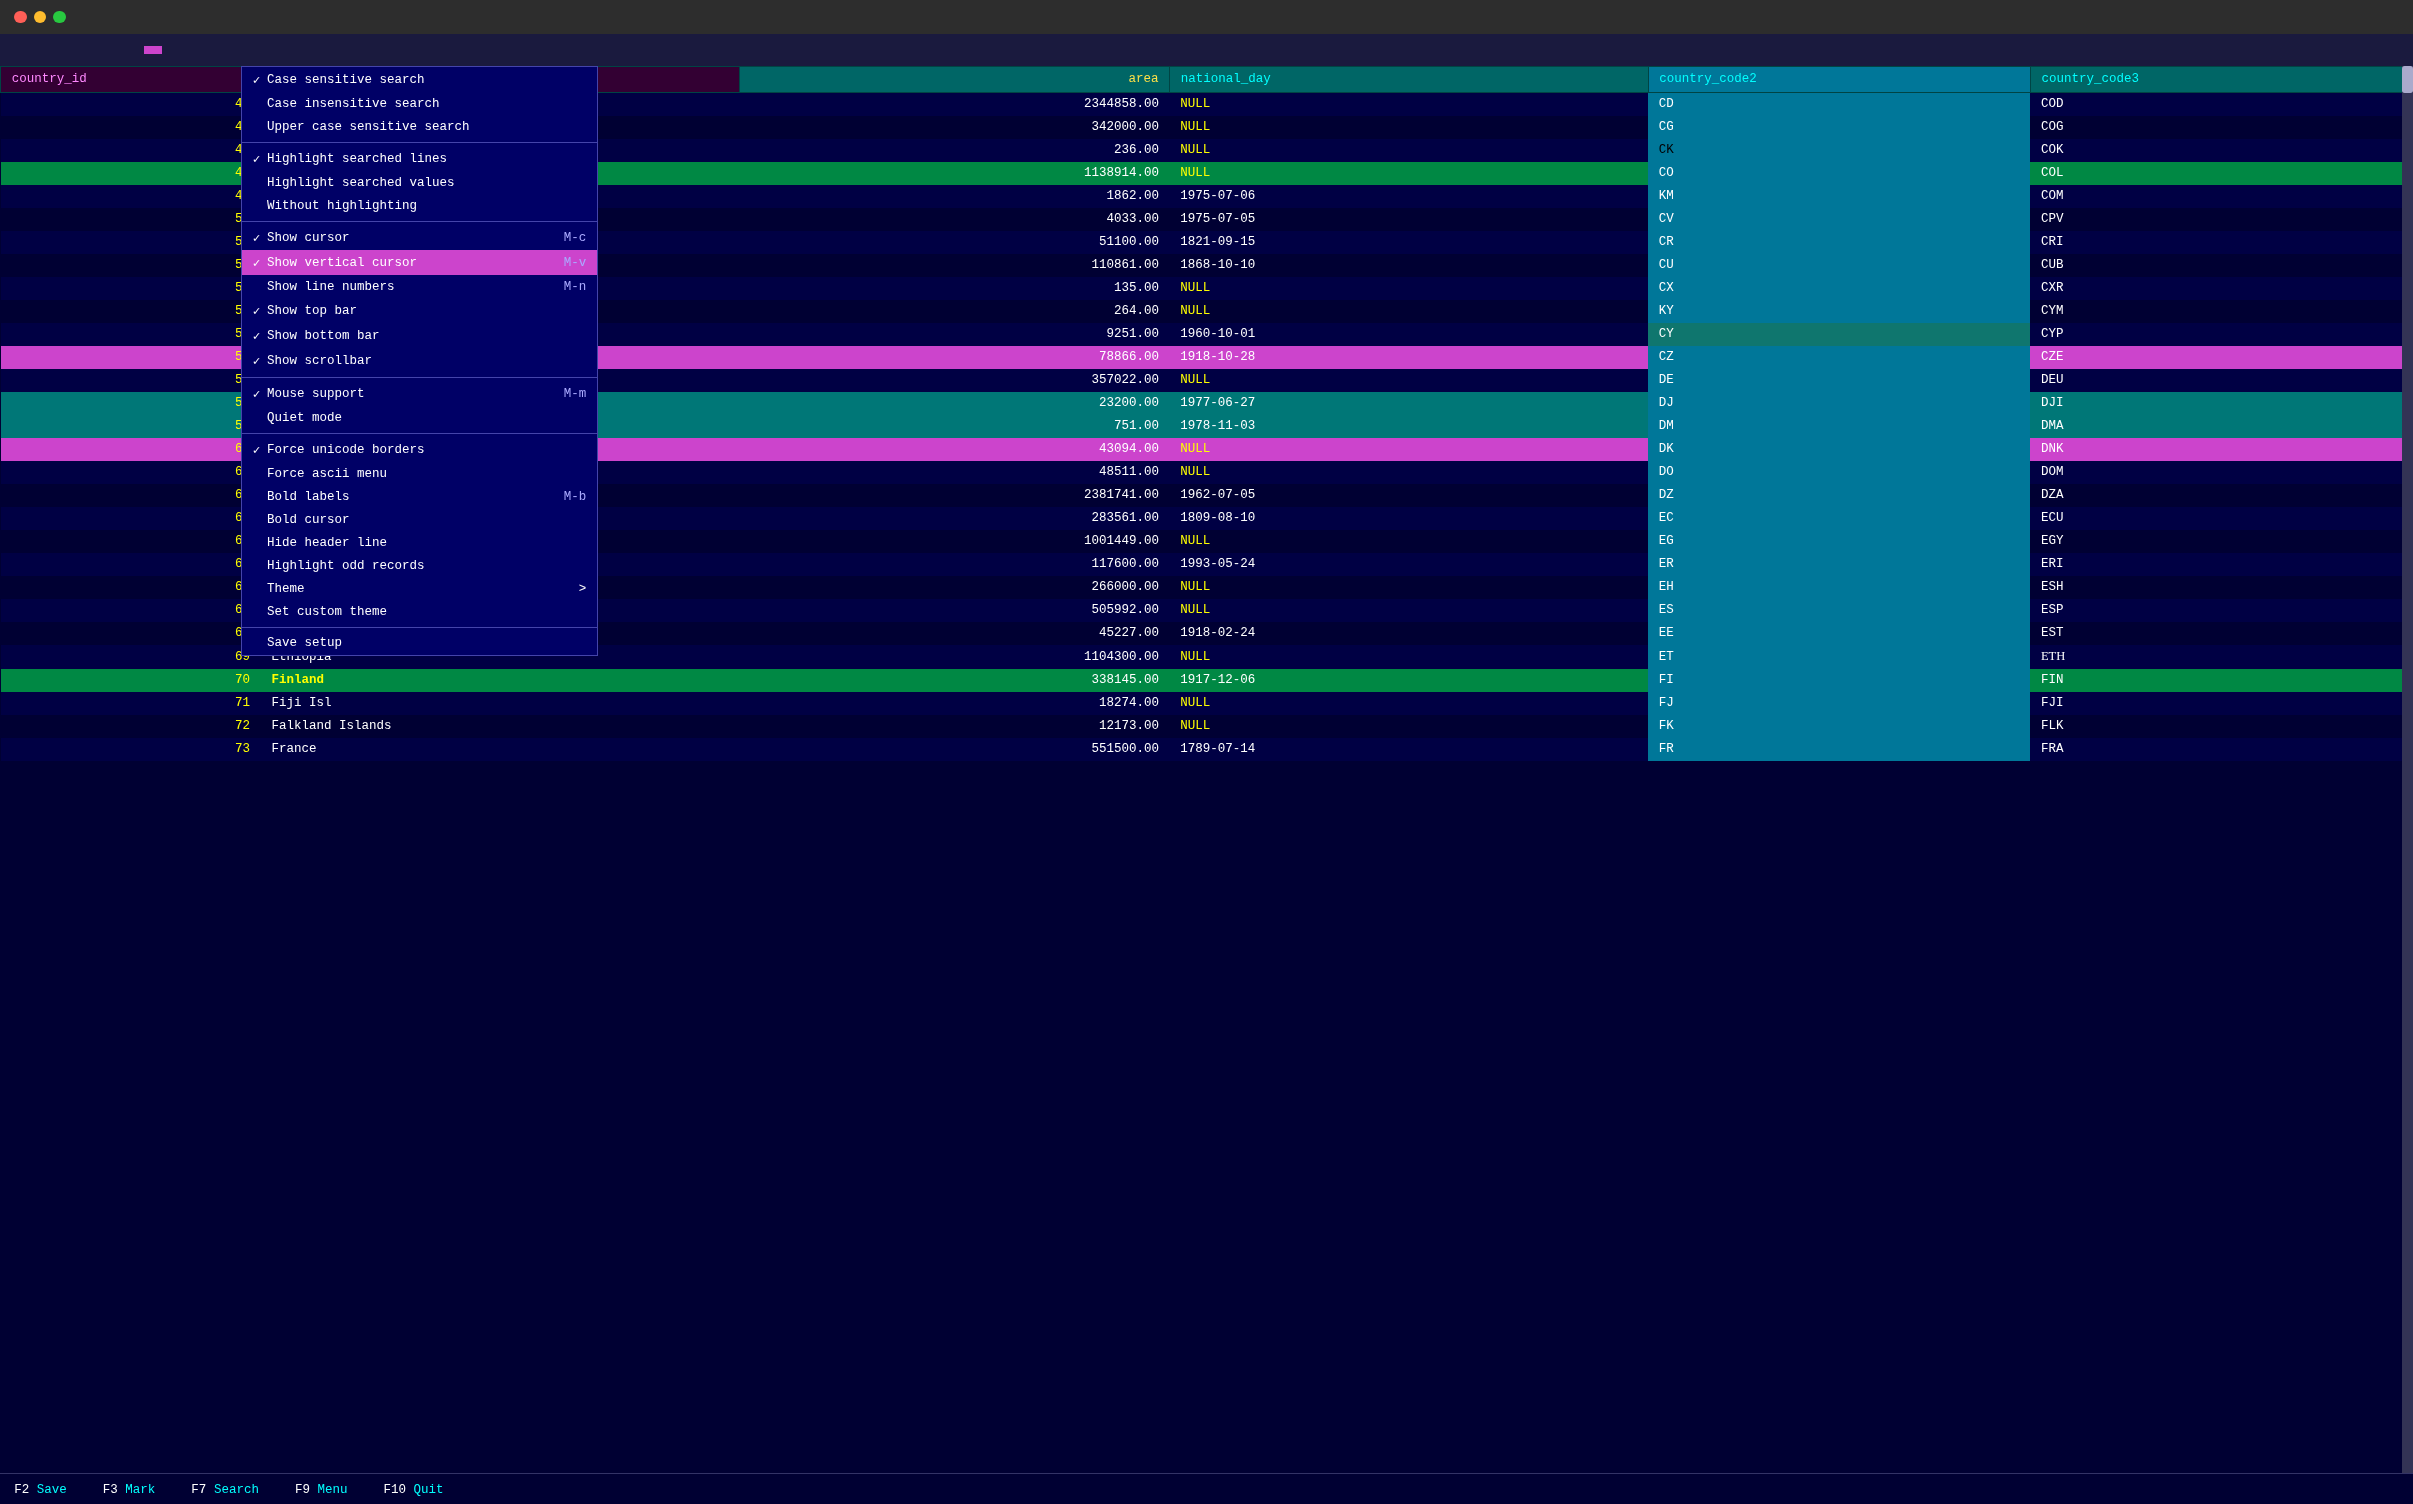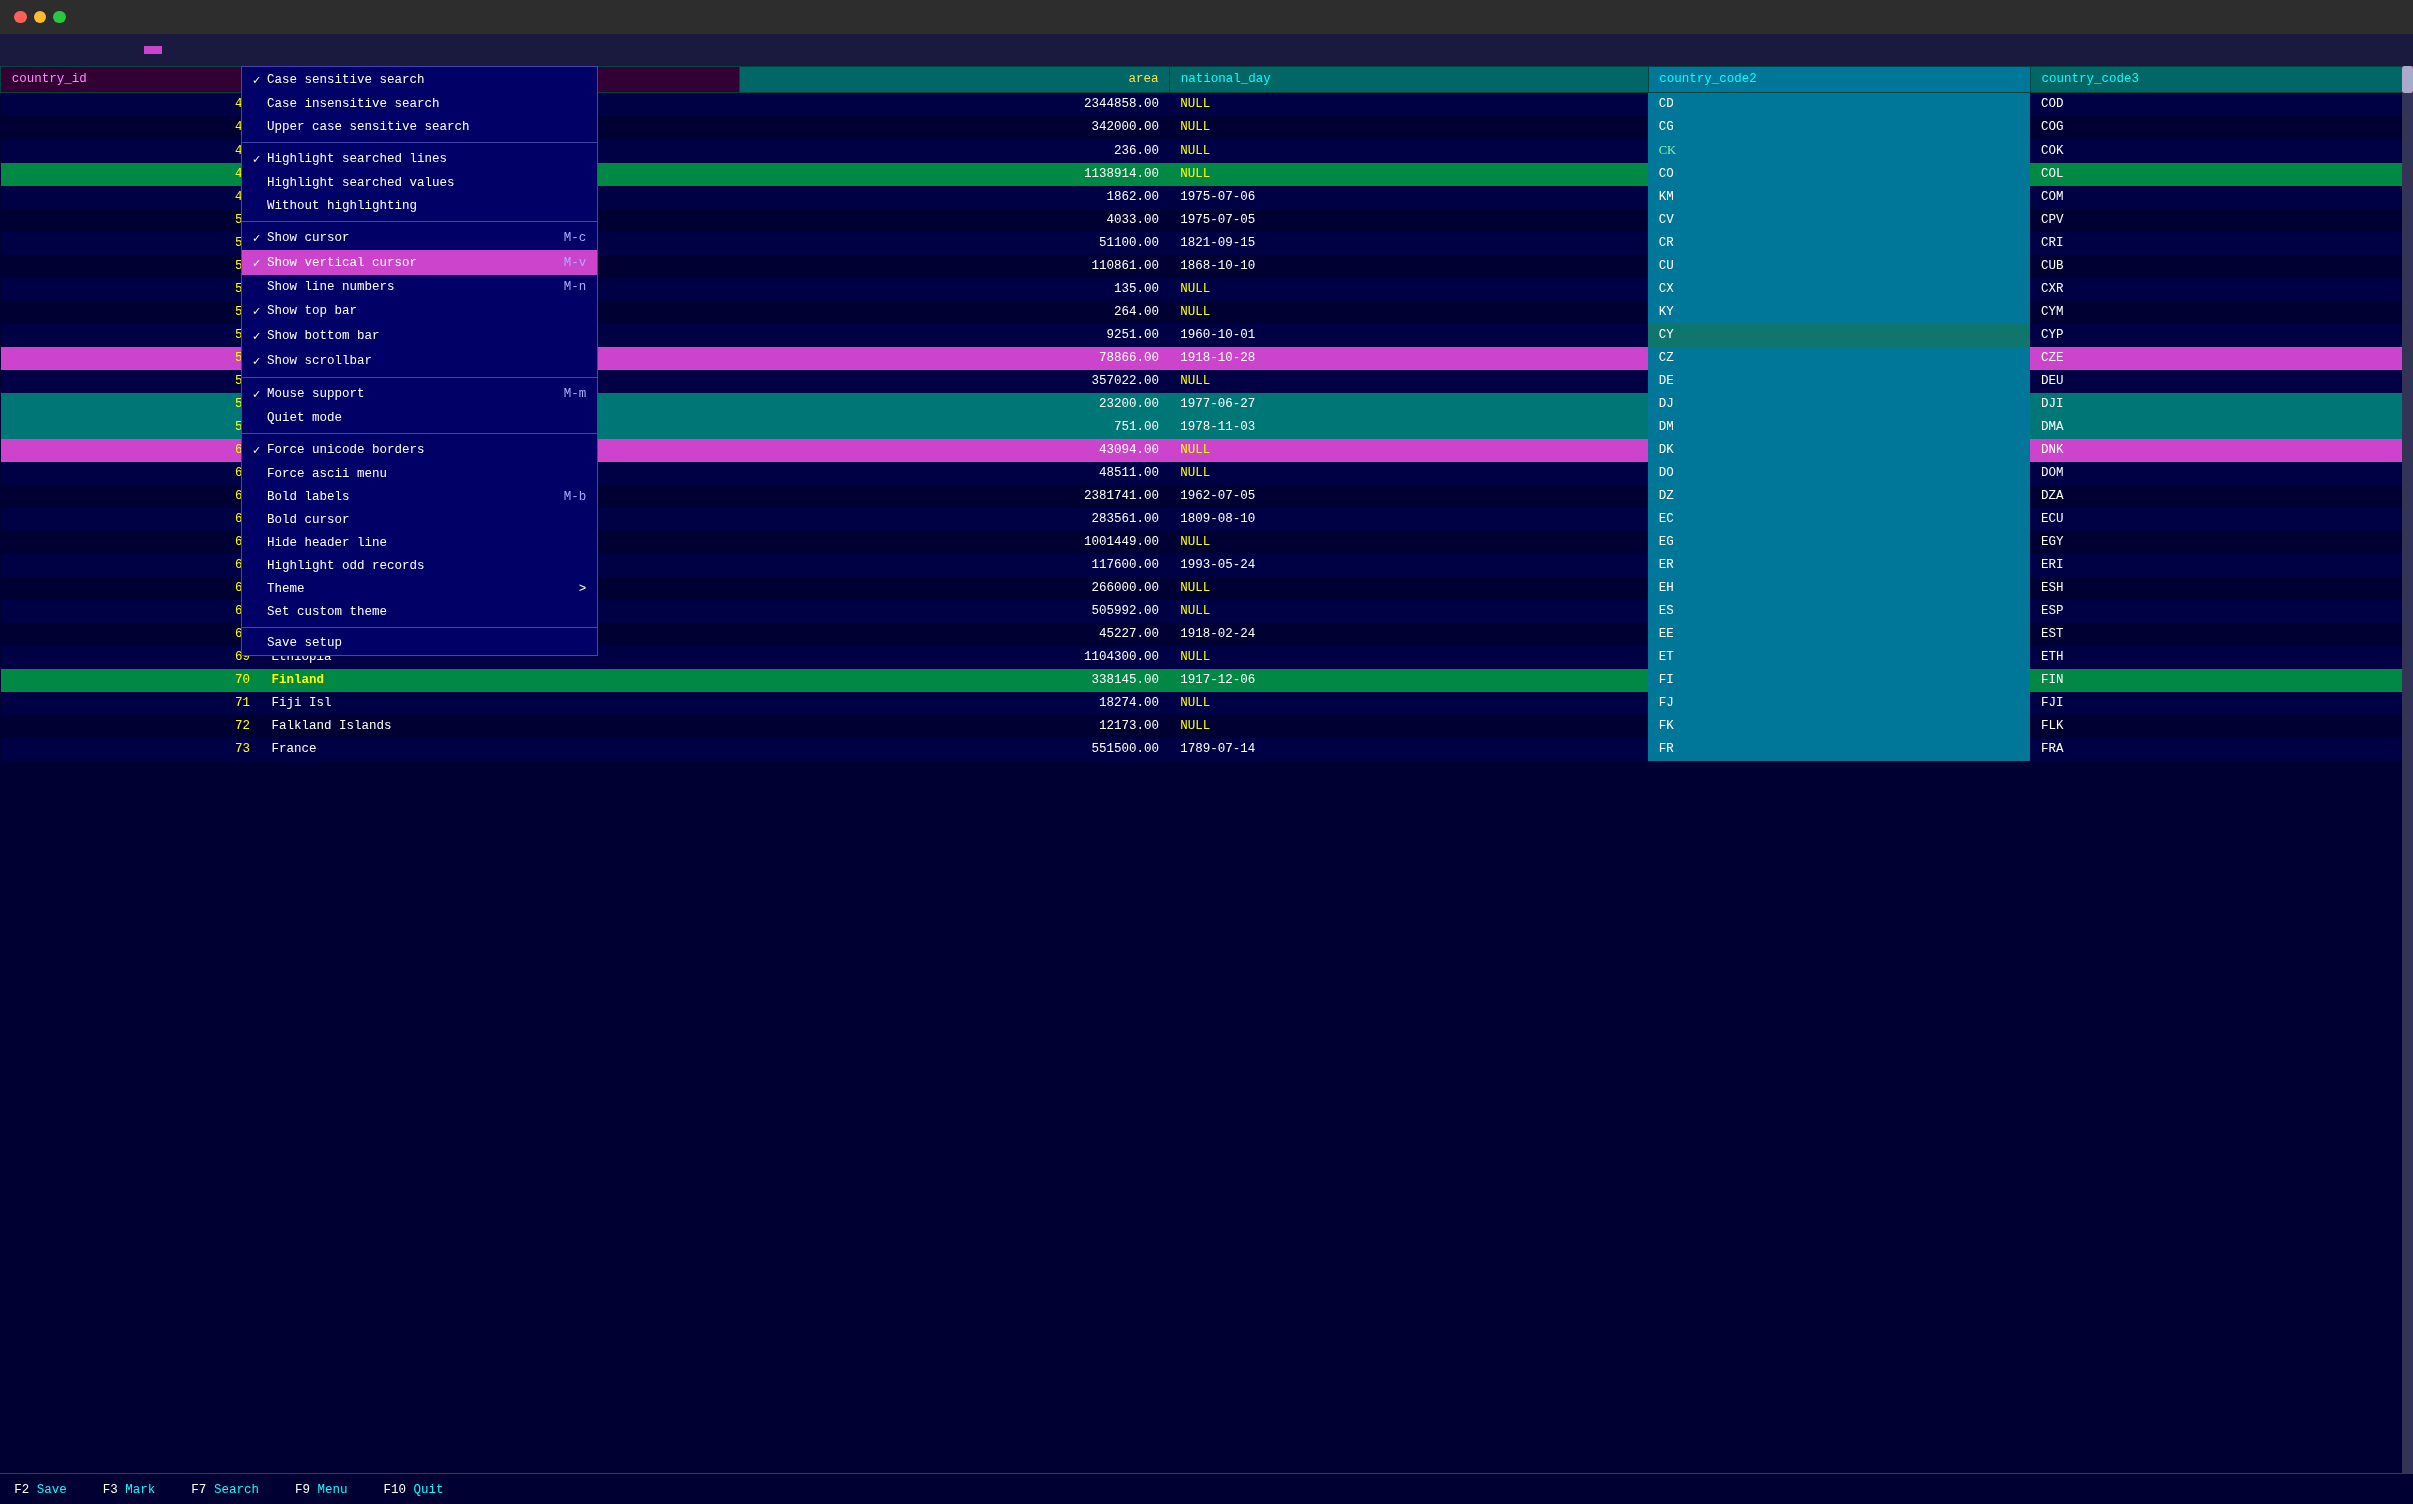--- a/index.html
+++ b/index.html
@@ -233,21 +233,21 @@
             <td class="col-area" style="text-align: right; color: rgb(255, 255, 255);">342000.00</td>
             <td class="col-nat-day" style="color: rgb(255, 255, 0);">NULL</td>
             <td class="col-code2" style="background-color: rgb(0, 119, 153); color: rgb(255, 255, 255);">CG</td>
             <td class="col-code3" style="color: rgb(255, 255, 255);">COG</td>
           </tr>
           <tr style="background-color: rgb(0, 0, 68);">
             <td class="col-id" style="color: rgb(255, 255, 0);">47</td>
             <td class="col-name" style="color: rgb(255, 255, 255);">Cook Isl</td>
             <td class="col-area" style="text-align: right; color: rgb(255, 255, 255);">236.00</td>
             <td class="col-nat-day" style="color: rgb(255, 255, 0);">NULL</td>
-            <td class="col-code2" style="background-color: rgb(0, 119, 153); color: #86efac; font-family: Liberation Serif, serif;">CK</td>
+            <td class="col-code2" style="background-color: rgb(0, 119, 153); color: #000000;">CK</td>
             <td class="col-code3" style="color: rgb(255, 255, 255);">COK</td>
           </tr>
           <tr style="background-color: rgb(0, 136, 68);">
             <td class="col-id" style="color: rgb(255, 255, 0);">48</td>
             <td class="col-name" style="color: rgb(255, 255, 0); font-weight: bold;">Colombia</td>
             <td class="col-area" style="text-align: right; color: rgb(255, 255, 255);">1138914.00</td>
             <td class="col-nat-day" style="color: rgb(255, 255, 0);">NULL</td>
             <td class="col-code2" style="background-color: rgb(0, 119, 153); color: rgb(255, 255, 255);">CO</td>
             <td class="col-code3" style="color: rgb(255, 255, 255);">COL</td>
           </tr>
@@ -410,21 +410,21 @@
             <td class="col-nat-day" style="color: rgb(255, 255, 255);">1918-02-24</td>
             <td class="col-code2" style="background-color: rgb(0, 119, 153); color: rgb(255, 255, 255);">EE</td>
             <td class="col-code3" style="color: rgb(255, 255, 255);">EST</td>
           </tr>
           <tr style="background-color: rgb(0, 0, 68);">
             <td class="col-id" style="color: rgb(255, 255, 0);">69</td>
             <td class="col-name" style="color: rgb(255, 255, 255);">Ethiopia</td>
             <td class="col-area" style="text-align: right; color: rgb(255, 255, 255);">1104300.00</td>
             <td class="col-nat-day" style="color: rgb(255, 255, 0);">NULL</td>
             <td class="col-code2" style="background-color: rgb(0, 119, 153); color: rgb(255, 255, 255);">ET</td>
-            <td class="col-code3" style="color: rgb(255, 255, 255);">ETH</td>
+            <td class="col-code3" style="color: rgb(255, 255, 255); font-family: Liberation Serif, serif;">ETH</td>
           </tr>
           <tr style="background-color: rgb(0, 136, 68);">
             <td class="col-id" style="color: rgb(255, 255, 0);">70</td>
             <td class="col-name" style="color: rgb(255, 255, 0); font-weight: bold;">Finland</td>
             <td class="col-area" style="text-align: right; color: rgb(255, 255, 255);">338145.00</td>
             <td class="col-nat-day" style="color: rgb(255, 255, 255);">1917-12-06</td>
             <td class="col-code2" style="background-color: rgb(0, 119, 153); color: rgb(255, 255, 255);">FI</td>
             <td class="col-code3" style="color: rgb(255, 255, 255);">FIN</td>
           </tr>
           <tr style="background-color: rgb(0, 0, 68);">

